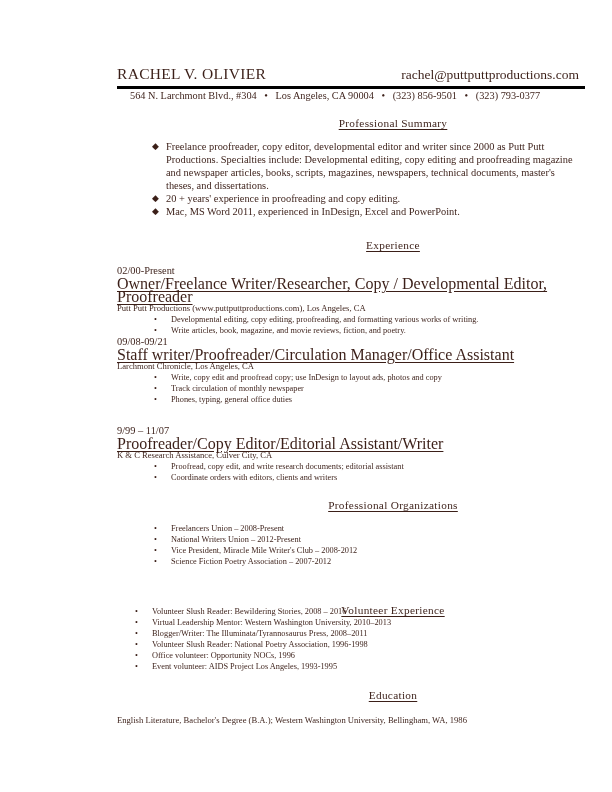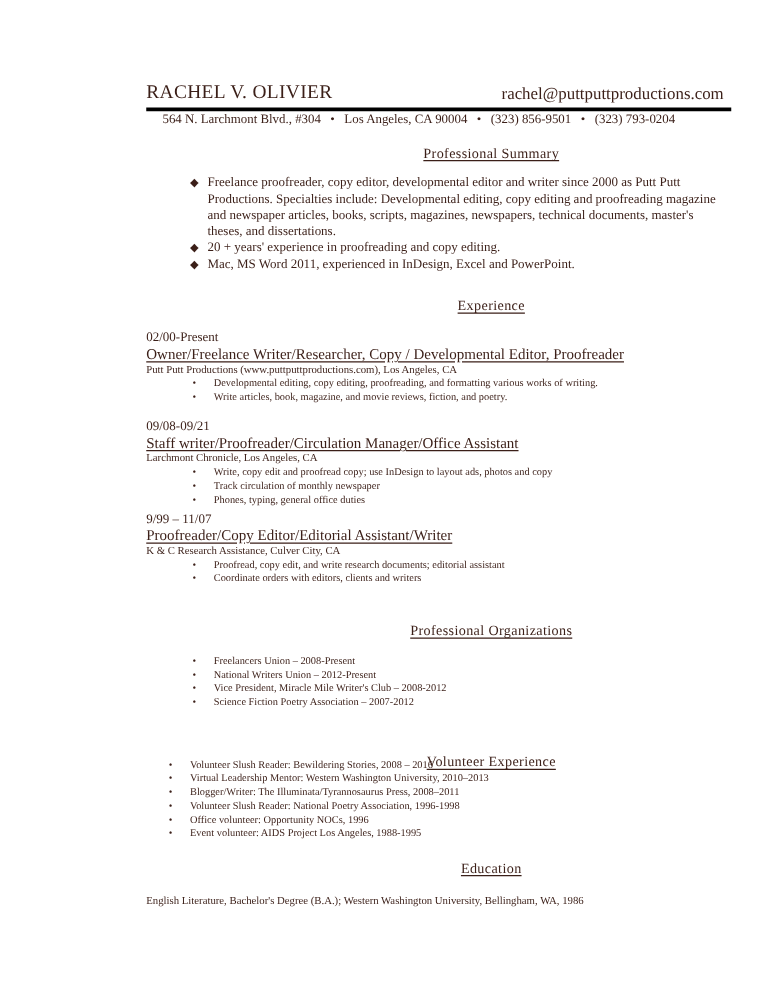--- a/index.html
+++ b/index.html
@@ -35,21 +35,21 @@
   .summary-list {
     position: absolute; left: 107px; top: 140px; width: 430px; margin: 0; padding: 0; list-style: none;
     font-size: 10.4px; line-height: 13.1px; font-family: "Liberation Serif", serif;
   }
   .summary-list li { position: relative; padding-left: 14px; }
   .summary-list li .diamond {
     position: absolute; left: 0; top: 0; font-size: 9px;
   }
   .job { position: absolute; left: 72px; width: 470px; font-family: "Liberation Serif", serif; }
   .job .dates { font-size: 10.4px; line-height: 13px; }
-  .job .title { font-size: 12px; line-height: 13px; text-decoration: underline; text-underline-offset: 2px; }
+  .job .title { font-size: 16px; line-height: 13px; text-decoration: underline; text-underline-offset: 2px; }
   .job .company { font-size: 8.6px; line-height: 11px; }
   .job ul, .plain-list {
     margin: 0; padding: 0; list-style: none; font-size: 8.3px; line-height: 11px;
   }
   .job ul li, .plain-list li { position: relative; }
   .job ul li { padding-left: 54px; }
   .job ul li .dot { position: absolute; left: 37px; top: 0; }
   .plain-list { position: absolute; font-family: "Liberation Serif", serif; }
   .orgs li { padding-left: 35px; }
   .orgs li .dot { position: absolute; left: 18px; top: 0; }
@@ -68,21 +68,21 @@
   <div class="name">RACHEL V. OLIVIER</div>
   <div class="email">rachel@puttputtproductions.com</div>
   <div class="rule"></div>
   <div class="contact">
     <span>564 N. Larchmont Blvd., #304</span>
     <span class="sep">•</span>
     <span>Los Angeles, CA 90004</span>
     <span class="sep">•</span>
     <span>(323) 856-9501</span>
     <span class="sep">•</span>
-    <span>(323) 793-0204</span>
+    <span>(323) 793-0377</span>
   </div>
 
   <div class="section-title" style="top:117px;">
     <span>Professional Summary</span>
   </div>
   <ul class="summary-list">
     <li>
       <span class="diamond">◆</span>
       <span>Freelance proofreader, copy editor, developmental editor and writer since 2000 as Putt Putt Productions. Specialties include: Developmental editing, copy editing and proofreading magazine and newspaper articles, books, scripts, magazines, newspapers, technical documents, master's theses, and dissertations.</span>
     </li>
@@ -114,21 +114,21 @@
     <div class="dates">09/08-09/21</div>
     <div class="title">Staff writer/Proofreader/Circulation Manager/Office Assistant</div>
     <div class="company">Larchmont Chronicle, Los Angeles, CA</div>
     <ul>
       <li><span class="dot">•</span><span>Write, copy edit and proofread copy; use InDesign to layout ads, photos and copy</span></li>
       <li><span class="dot">•</span><span>Track circulation of monthly newspaper</span></li>
       <li><span class="dot">•</span><span>Phones, typing, general office duties</span></li>
     </ul>
   </div>
 
-  <div class="job" style="top:409px;">
+  <div class="job" style="top:424px;">
     <div class="dates">9/99 – 11/07</div>
     <div class="title">Proofreader/Copy Editor/Editorial Assistant/Writer</div>
     <div class="company">K &amp; C Research Assistance, Culver City, CA</div>
     <ul>
       <li><span class="dot">•</span><span>Proofread, copy edit, and write research documents; editorial assistant</span></li>
       <li><span class="dot">•</span><span>Coordinate orders with editors, clients and writers</span></li>
     </ul>
   </div>
 
   <div class="section-title" style="top:499px;text-align:center;">
@@ -143,21 +143,21 @@
 
   <div class="section-title" style="top:604px;">
     <span>Volunteer Experience</span>
   </div>
   <ul class="plain-list vols" style="left:72px; top:606px; width:480px;">
     <li><span class="dot">•</span><span>Volunteer Slush Reader: Bewildering Stories, 2008 – 2016</span></li>
     <li><span class="dot">•</span><span>Virtual Leadership Mentor: Western Washington University, 2010–2013</span></li>
     <li><span class="dot">•</span><span>Blogger/Writer: The Illuminata/Tyrannosaurus Press, 2008–2011</span></li>
     <li><span class="dot">•</span><span>Volunteer Slush Reader: National Poetry Association, 1996-1998</span></li>
     <li><span class="dot">•</span><span>Office volunteer: Opportunity NOCs, 1996</span></li>
-    <li><span class="dot">•</span><span>Event volunteer: AIDS Project Los Angeles, 1988-1995</span></li>
+    <li><span class="dot">•</span><span>Event volunteer: AIDS Project Los Angeles, 1993-1995</span></li>
   </ul>
 
   <div class="section-title" style="top:689px;">
     <span>Education</span>
   </div>
   <div class="education-text">English Literature, Bachelor's Degree (B.A.); Western Washington University, Bellingham, WA, 1986</div>
 
 </div>
 
 </body></html>

